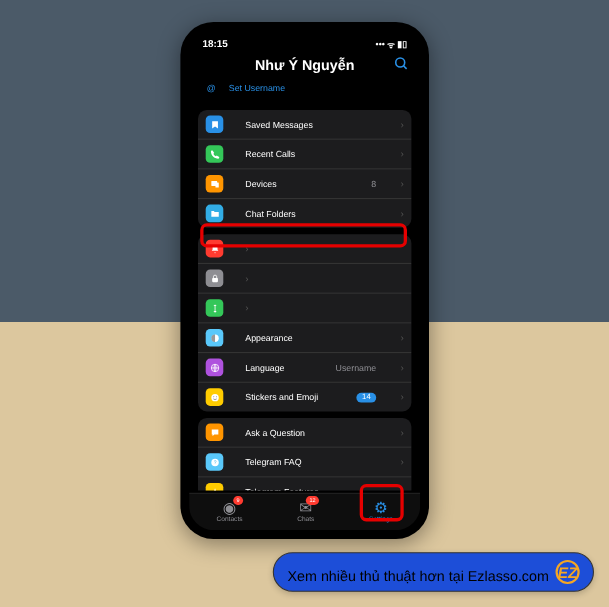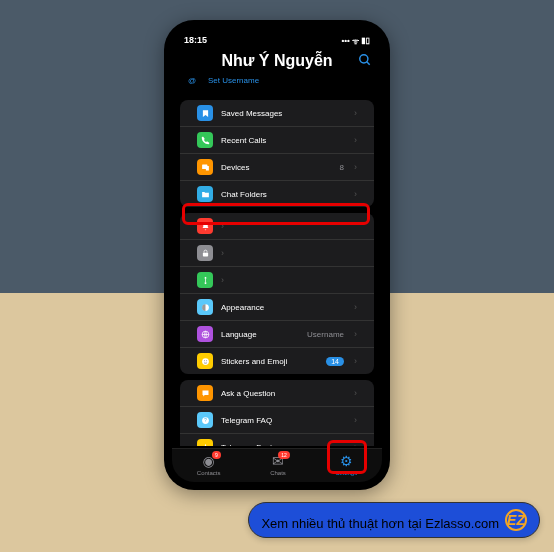--- a/index.html
+++ b/index.html
@@ -54,21 +54,21 @@
   }
   .status-right { display: flex; gap: 2px; align-items: center; }
   .signal, .wifi, .battery { font-size: 8px; }
   .header {
     display: flex;
     align-items: center;
     justify-content: center;
     position: relative;
     padding: 4px 0 6px;
   }
-  .header-title { font-size: 16px; font-weight: 600; }
+  .header-title { font-size: 13px; font-weight: 600; }
   .search-icon {
     position: absolute;
     right: 10px;
     color: #2990e6;
     font-size: 14px;
   }
   .username-row {
     display: flex;
     align-items: center;
     padding: 2px 12px 6px;
@@ -83,22 +83,22 @@
   }
   .section {
     background: #1c1c1e;
     border-radius: 8px;
     margin: 6px 8px;
     overflow: hidden;
   }
   .row {
     display: flex;
     align-items: center;
-    padding: 5px 17px;
-    gap: 8px;
+    padding: 5px 7px;
+    gap: 20px;
     border-bottom: 0.5px solid #333;
     position: relative;
   }
   .row:last-child { border-bottom: none; }
   .row-icon {
     width: 16px;
     height: 16px;
     border-radius: 4px;
     display: flex;
     align-items: center;

